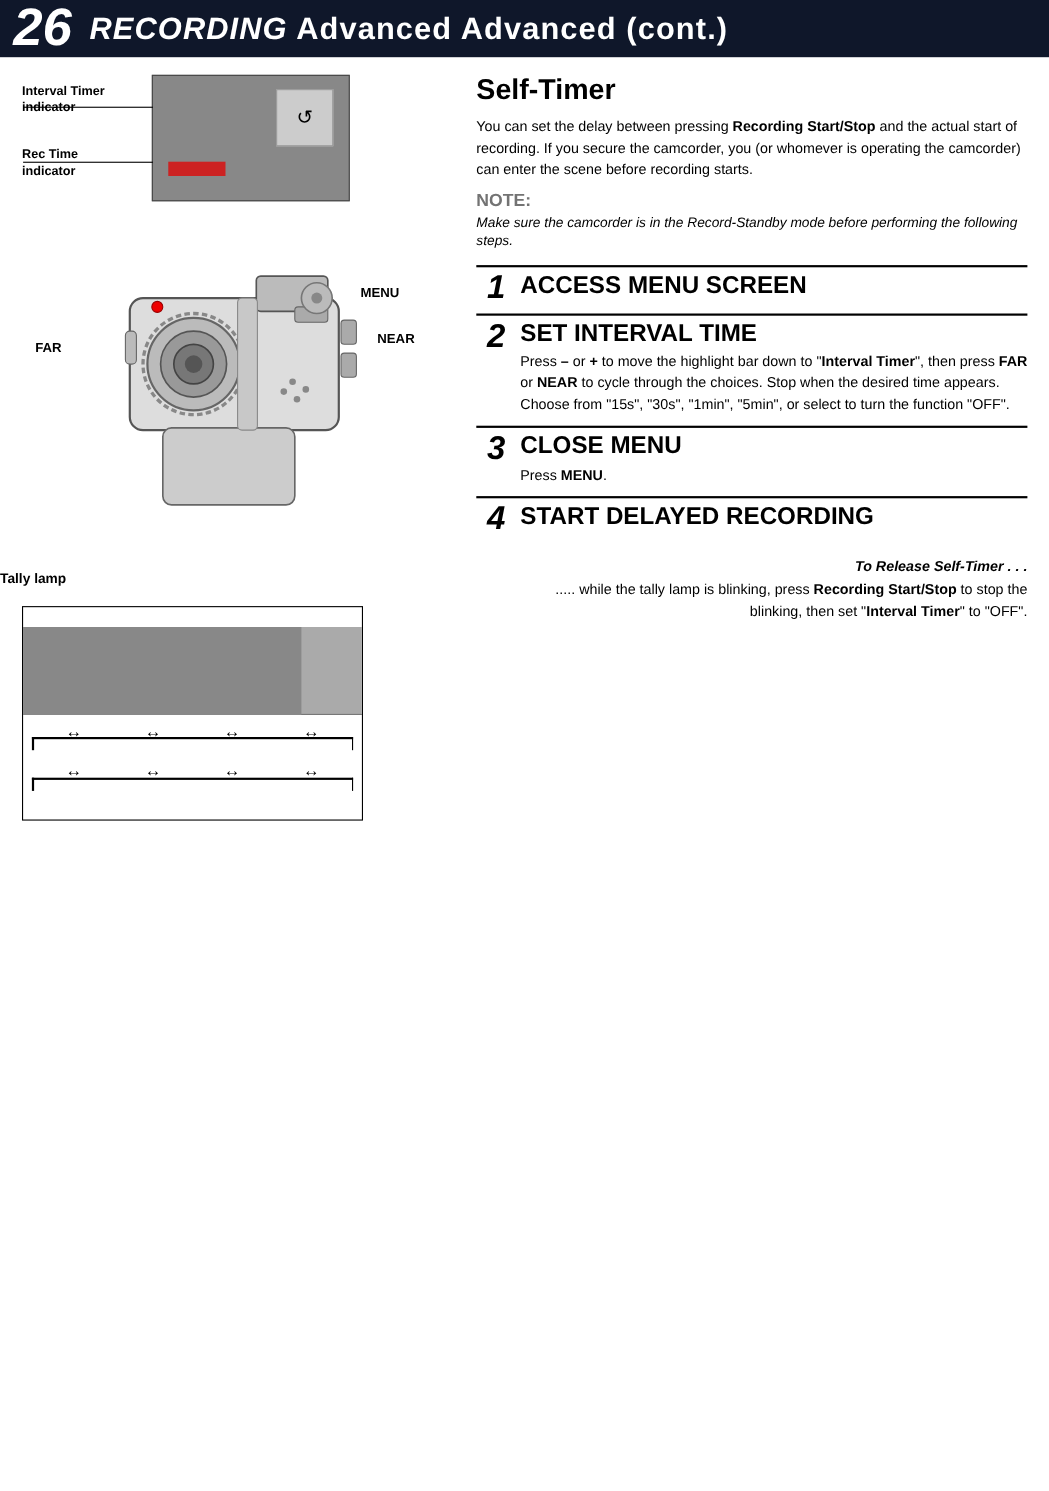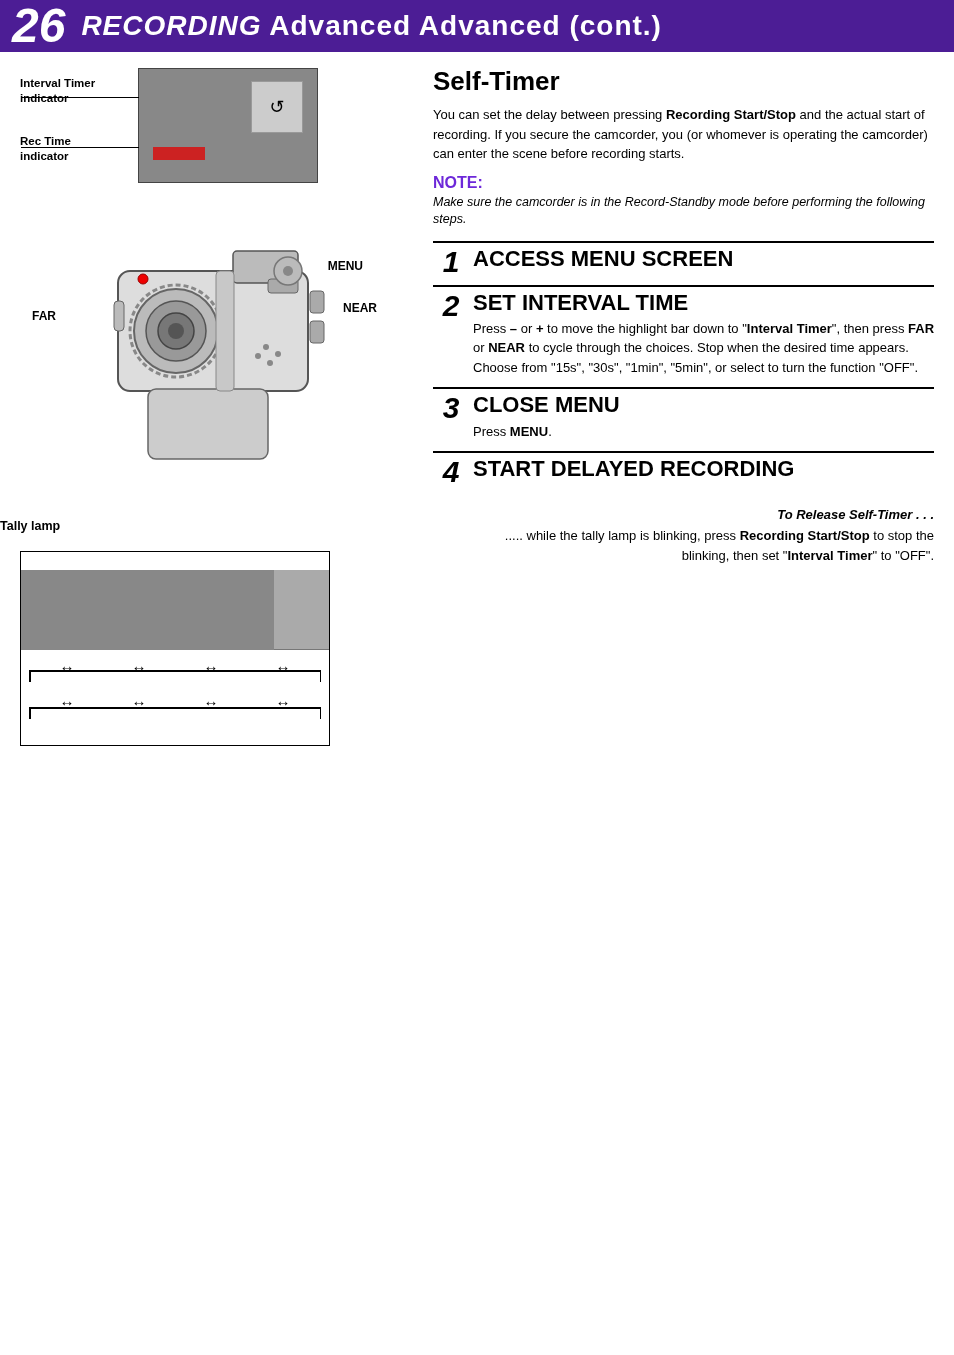--- a/index.html
+++ b/index.html
@@ -8,21 +8,21 @@
       min-height: 1355px;
       background: #fff;
       font-family: Arial, Helvetica, sans-serif;
       font-size: 13px;
       color: #000;
       position: relative;
     }
 
     
     .page-header {
-      background: #4c1d95;
+      background: #0f172a;
       color: #fff;
       display: flex;
       align-items: center;
       padding: 4px 12px;
       height: 52px;
     }
     .page-number {
       font-size: 48px;
       font-weight: bold;
       font-style: italic;
@@ -77,21 +77,21 @@
       font-size: 13px;
       line-height: 1.5;
       margin-bottom: 10px;
     }
     .note-box {
       margin-bottom: 12px;
     }
     .note-label {
       font-size: 16px;
       font-weight: bold;
-      color: #6d28d9;
+      color: #737373;
       display: block;
       margin-bottom: 2px;
     }
     .note-text {
       font-size: 12.5px;
       font-style: italic;
       line-height: 1.4;
     }
 
     

